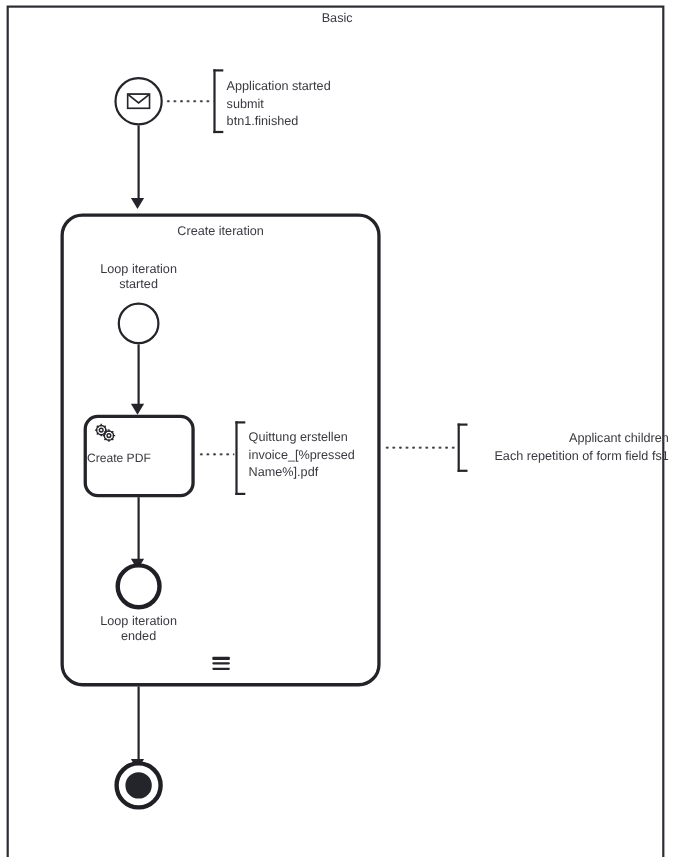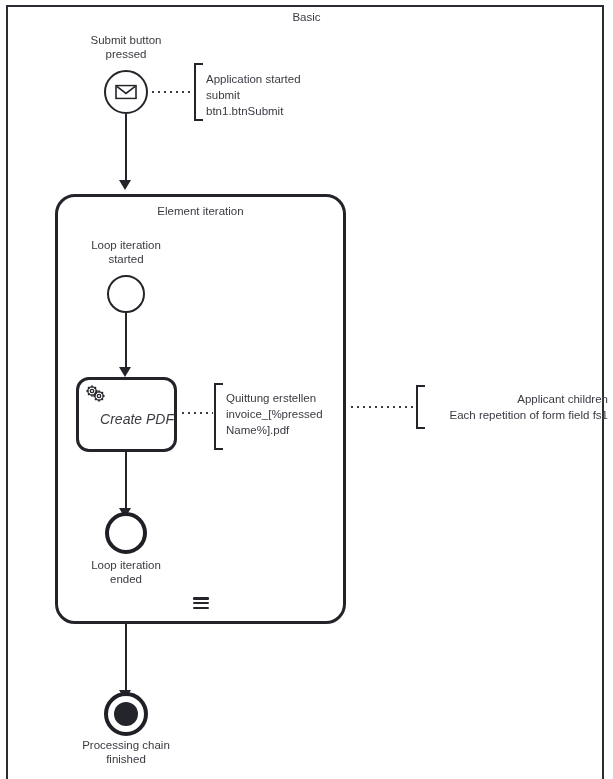--- a/index.html
+++ b/index.html
@@ -105,24 +105,23 @@
     position: absolute;
     border: 3px solid #23232a;
     border-radius: 13px;
     box-sizing: border-box;
     background: #ffffff;
   }
   .task-label {
     position: absolute;
     left: 0;
     width: 100%;
-    text-align: right;
-    font-size: 14px;
-    color: #3a3a42;
-    font-style: italic;
+    text-align: left;
+    font-size: 11px;
+    color: #3a3a42;
   }
   .gear-icon {
     position: absolute;
     left: 6px;
     top: 4px;
   }
   
   .flow-line {
     position: absolute;
     width: 2px;
@@ -170,44 +169,42 @@
 </style>
 </head>
 <body>
 
 <div id="canvas">
 
   <div class="diagram-frame"></div>
 
   <div class="diagram-title">Basic</div>
 
-  <div class="label" style="left:66px; top:34px; width:120px;">Submit button
-pressed</div>
 
   <div class="event event-thin" style="left:104px; top:70px; width:44px; height:44px;">
     <svg class="envelope-icon" width="22" height="15" viewBox="0 0 22 15">
       <rect x="1" y="1" width="20" height="13" fill="#ffffff" stroke="#24242b" stroke-width="1.6"></rect>
       <polyline points="1.8,1.8 11,9 20.2,1.8" fill="none" stroke="#24242b" stroke-width="1.6"></polyline>
     </svg>
   </div>
 
   <div class="assoc-dotted" style="left:150px; top:91px; width:44px;"></div>
 
   <div class="annotation" style="left:194px; top:63px; width:8px; height:58px;">
     <div class="annotation-bracket" style="height:58px;"></div>
     <div class="annotation-text" style="left:12px; top:8px; width:150px;">Application started
 submit
-btn1.btnSubmit</div>
+btn1.finished</div>
   </div>
 
   <div class="flow-line" style="left:125px; top:114px; height:68px;"></div>
   <div class="flow-arrow" style="left:119px; top:180px;"></div>
 
   <div class="subprocess" style="left:55px; top:194px; width:291px; height:430px;">
-    <div class="subprocess-title" style="top:8px;">Element iteration</div>
+    <div class="subprocess-title" style="top:8px;">Create iteration</div>
     <div class="loop-marker" style="left:50%; margin-left:-8px; bottom:12px;">
       <span></span>
         <span></span>
         <span></span>
     </div>
   </div>
 
   <div class="label" style="left:66px; top:239px; width:120px;">Loop iteration
 started</div>
 
@@ -259,16 +256,14 @@
   <div class="label" style="left:66px; top:559px; width:120px;">Loop iteration
 ended</div>
 
   <div class="flow-line" style="left:125px; top:624px; height:68px;"></div>
   <div class="flow-arrow" style="left:119px; top:690px;"></div>
 
   <div class="event event-thick" style="left:104px; top:692px; width:44px; height:44px;">
     <div class="event-terminate-inner" style="left:6px; top:6px; width:24px; height:24px;"></div>
   </div>
 
-  <div class="label" style="left:66px; top:739px; width:120px;">Processing chain
-finished</div>
 
 </div>
 
 </body></html>

